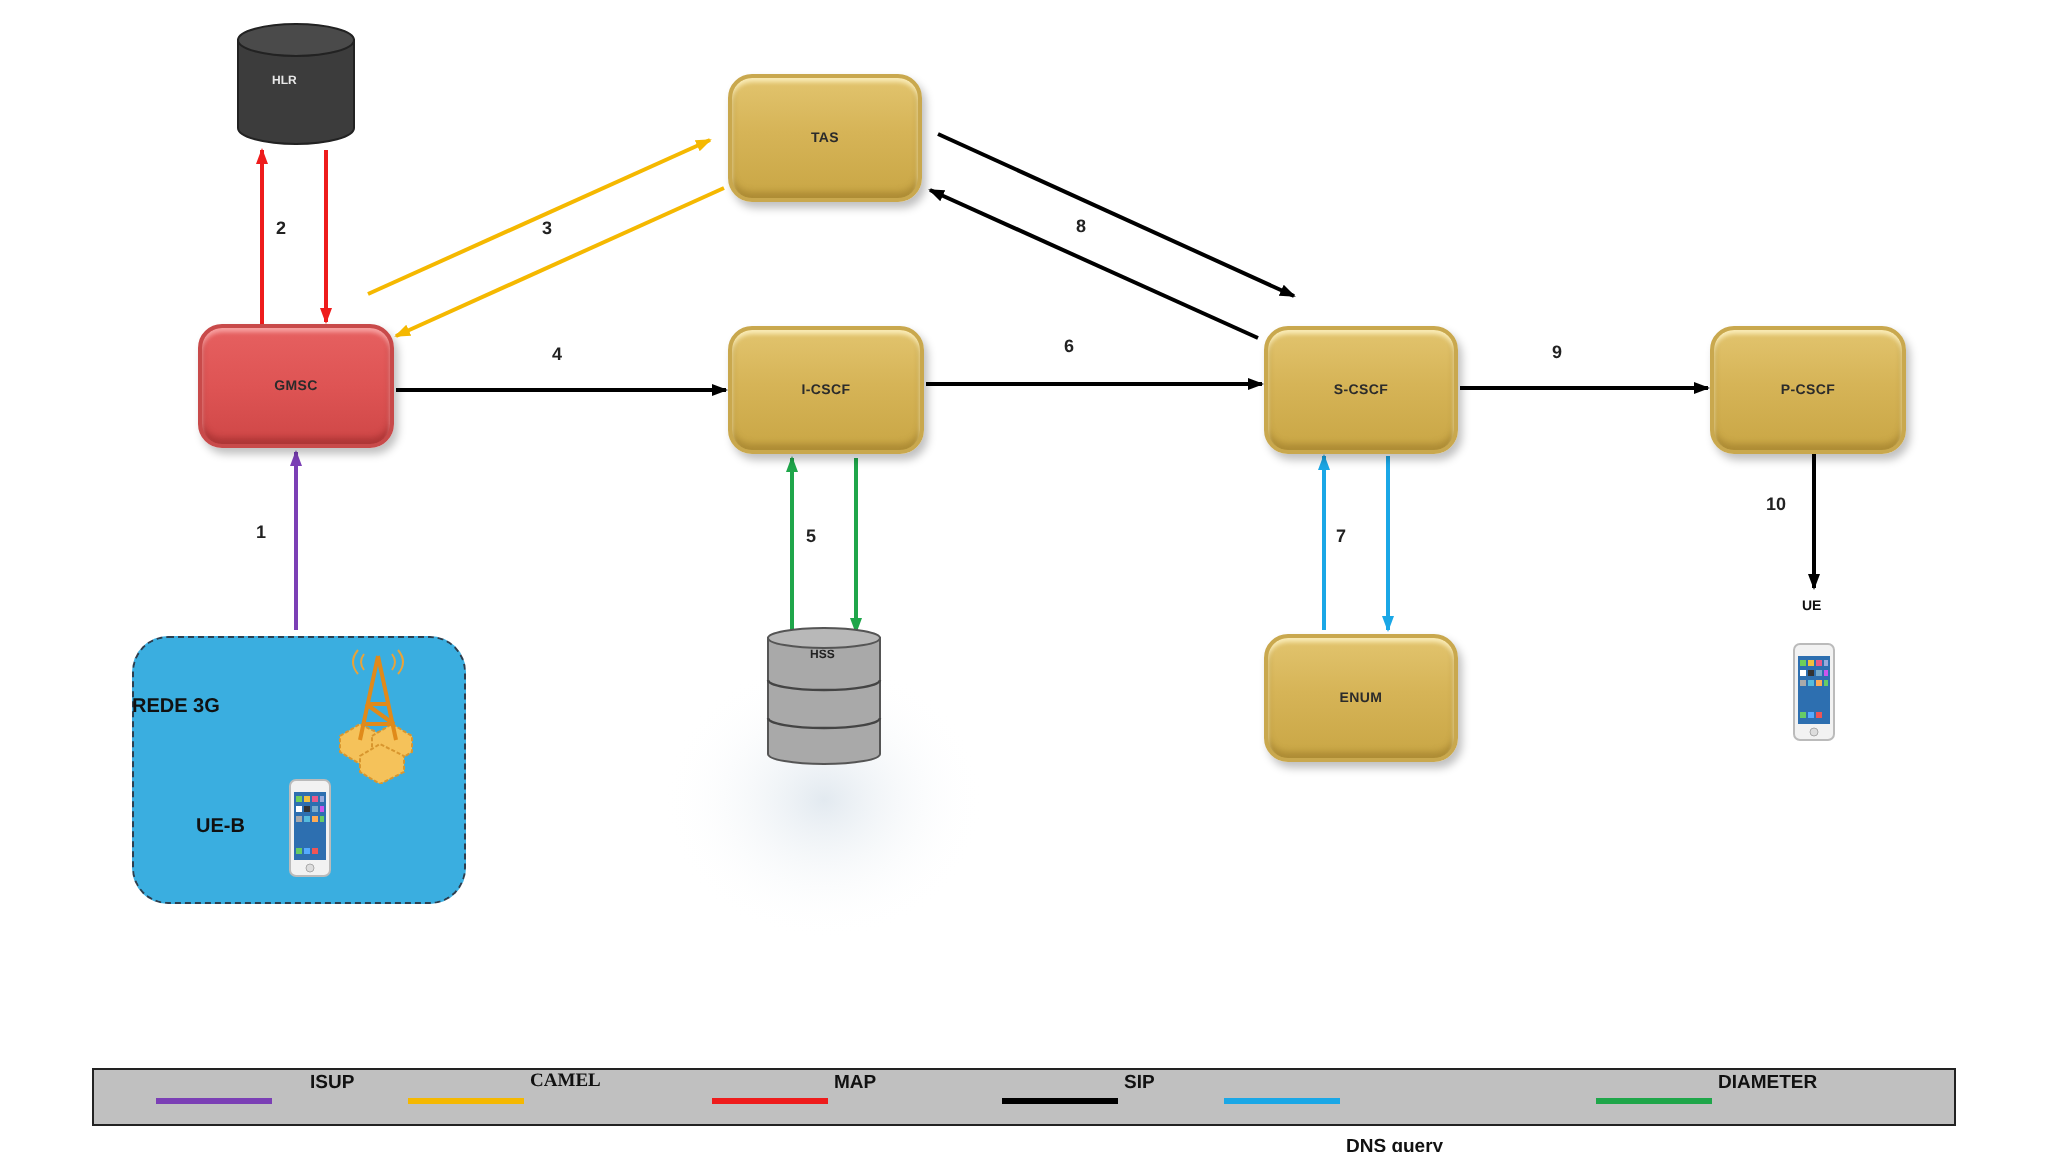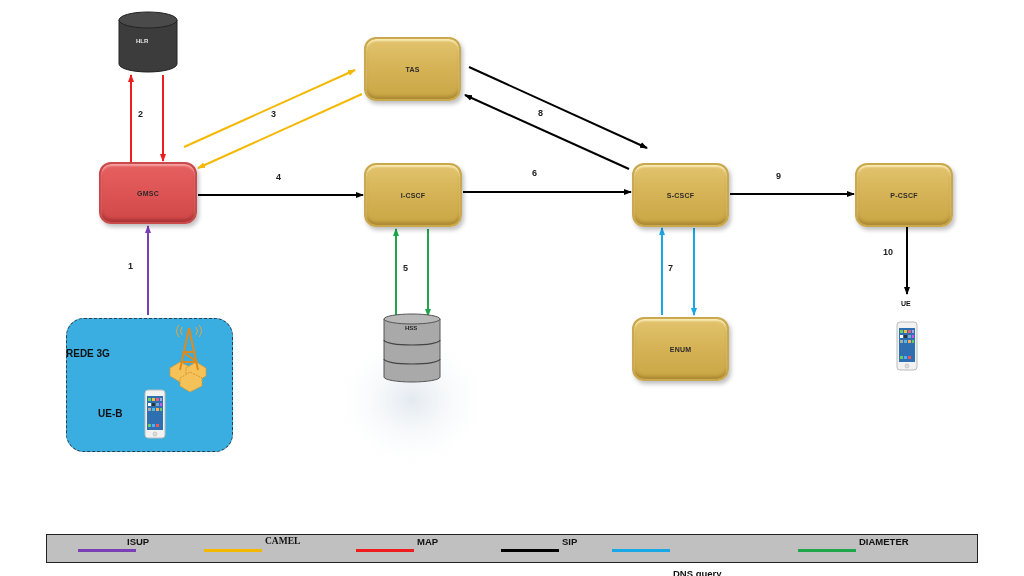--- a/index.html
+++ b/index.html
@@ -195,21 +195,21 @@
     <rect x="16" y="19" width="2" height="3" fill="#6c6"></rect>
   <rect x="4" y="35" width="3" height="3" fill="#6c6"></rect>
     <rect x="8" y="35" width="3" height="3" fill="#5af"></rect>
     <rect x="12" y="35" width="3" height="3" fill="#e55"></rect>
   <circle cx="11" cy="45" r="2" fill="#ddd" stroke="#aaa" stroke-width="0.5"></circle>
 </svg>
 
 <div id="legend">
   <div>
     <div class="leg-line" style="left: 31px; background: rgb(123, 63, 181);"></div>
-    <div class="leg-label" style="left:80px;">ISUP</div>
+    <div class="leg-label" style="left:108px;">ISUP</div>
   </div>
   <div>
     <div class="leg-line" style="left: 157px; background: rgb(245, 184, 0);"></div>
     <div class="leg-label" style="left:218px;font-family:Liberation Serif, serif;">CAMEL</div>
   </div>
   <div>
     <div class="leg-line" style="left: 309px; background: rgb(238, 28, 28);"></div>
     <div class="leg-label" style="left:370px;">MAP</div>
   </div>
   <div>

